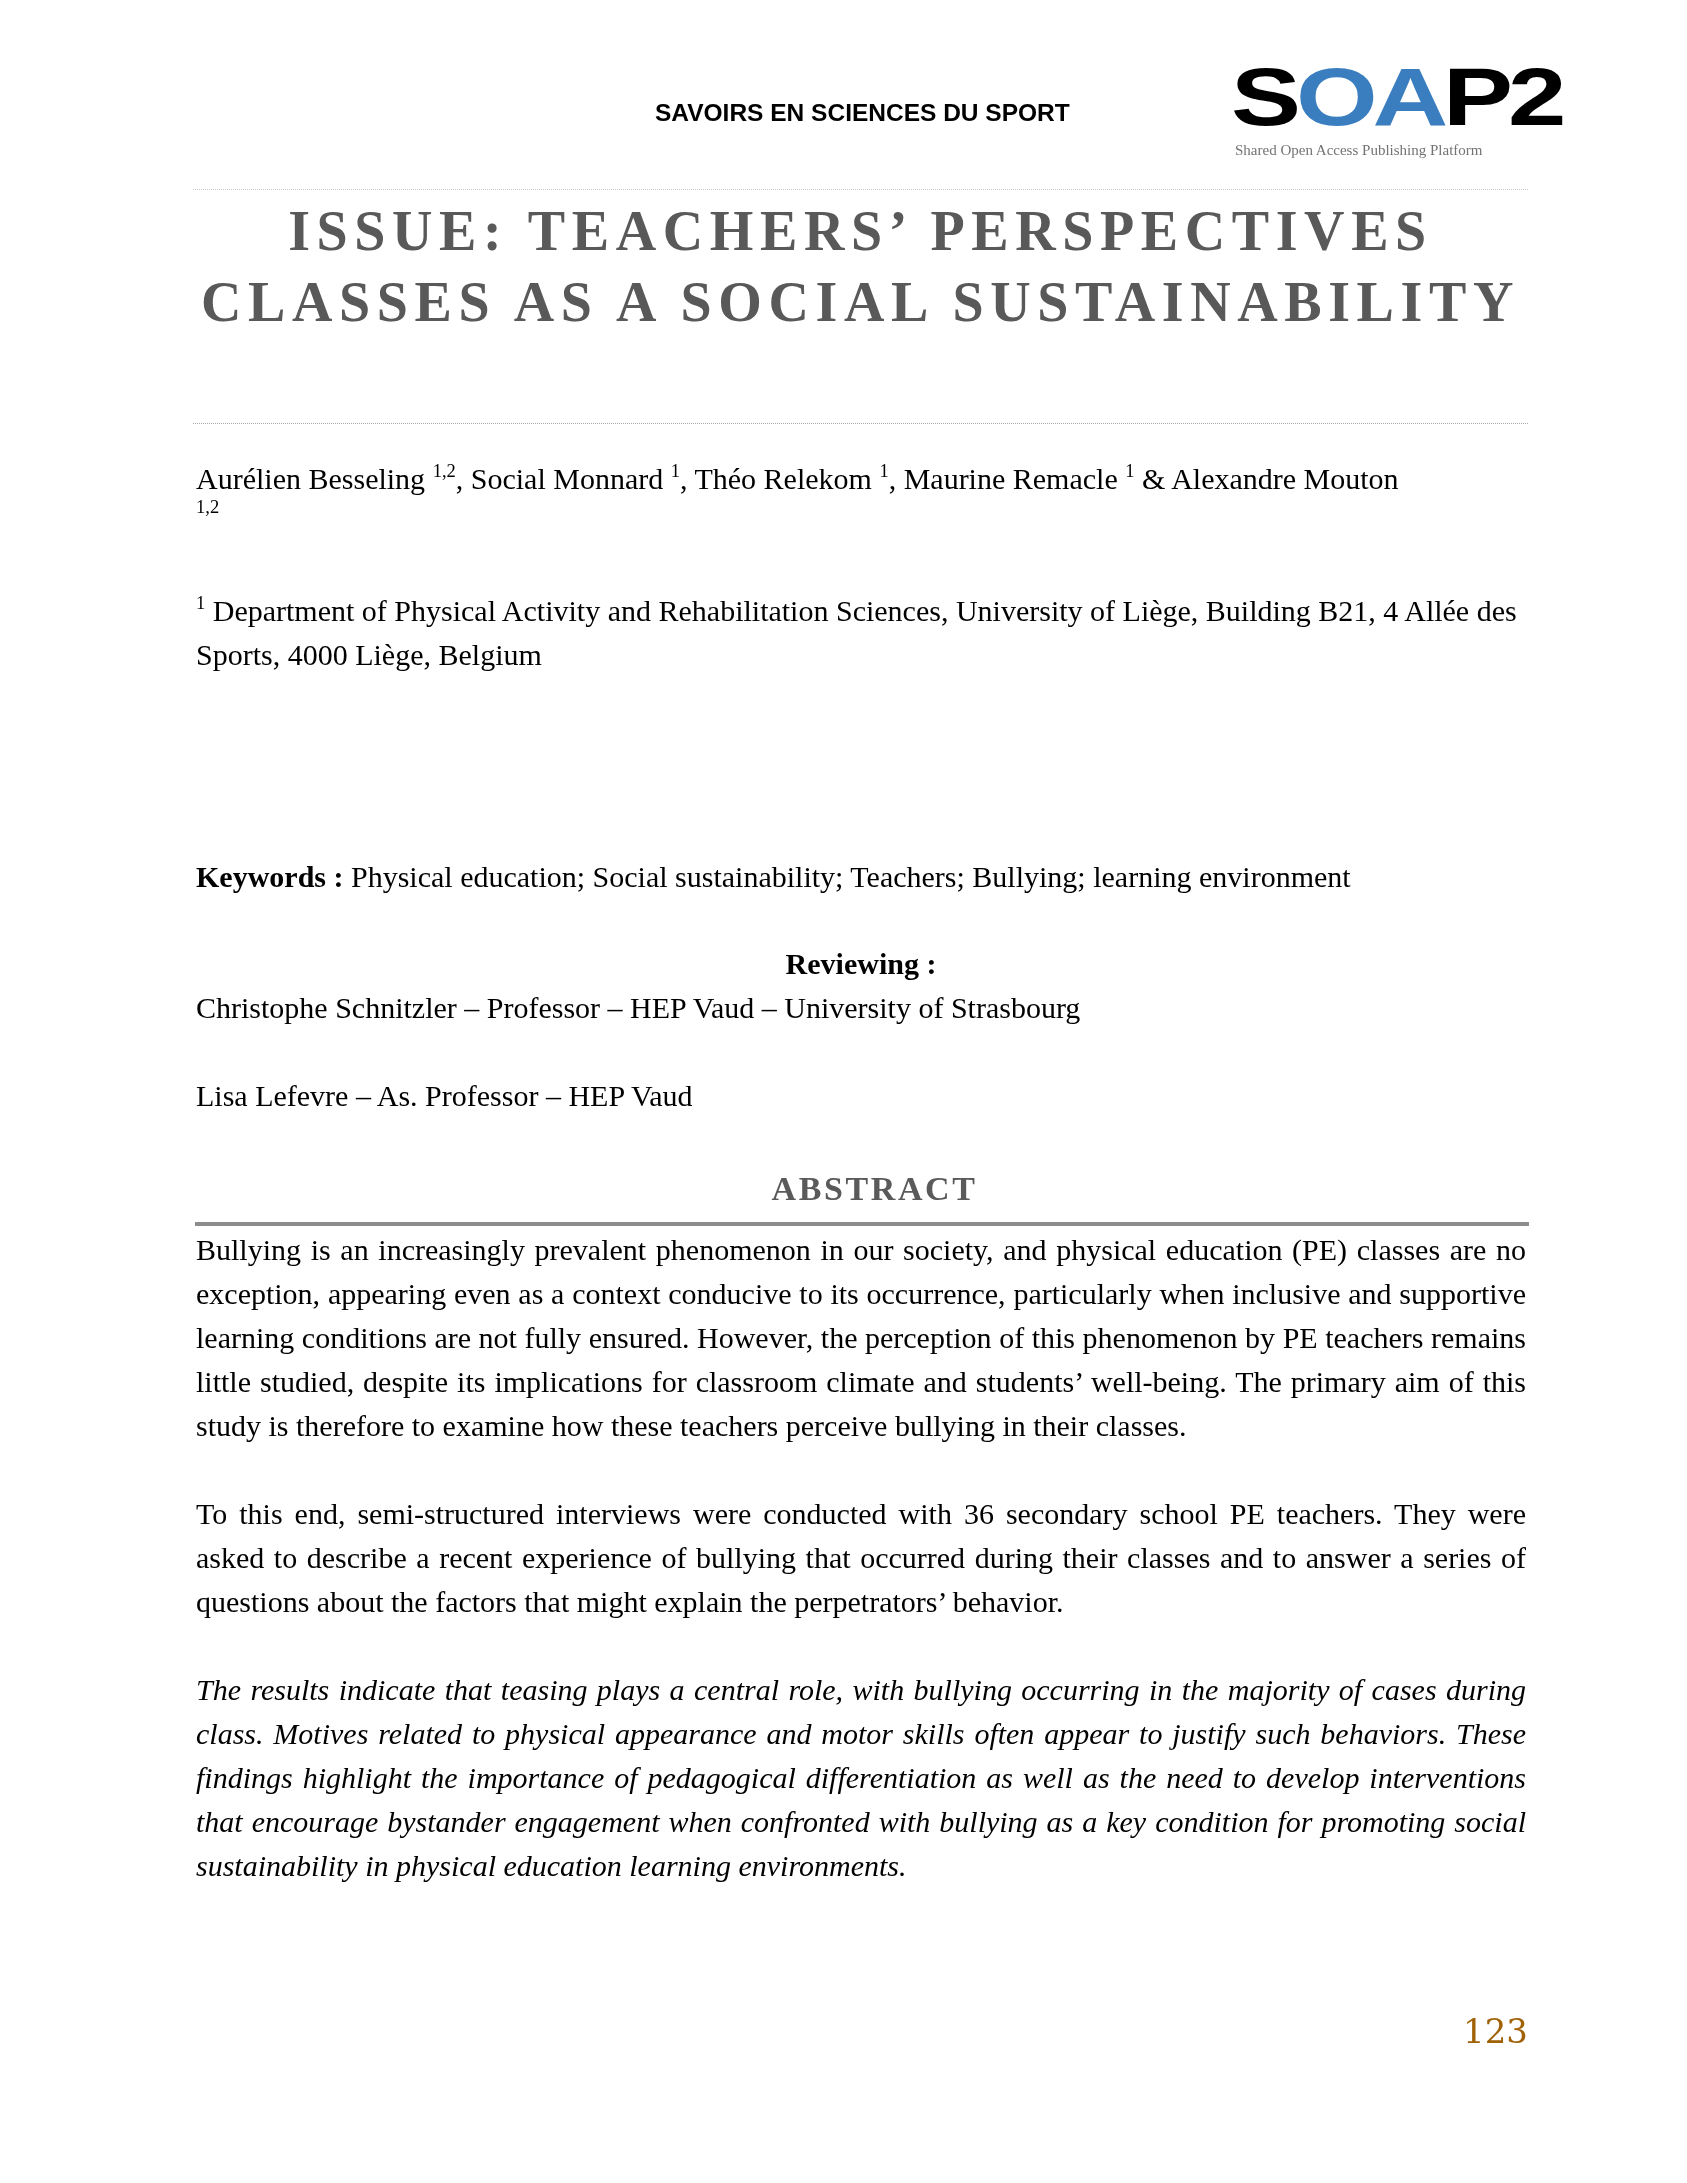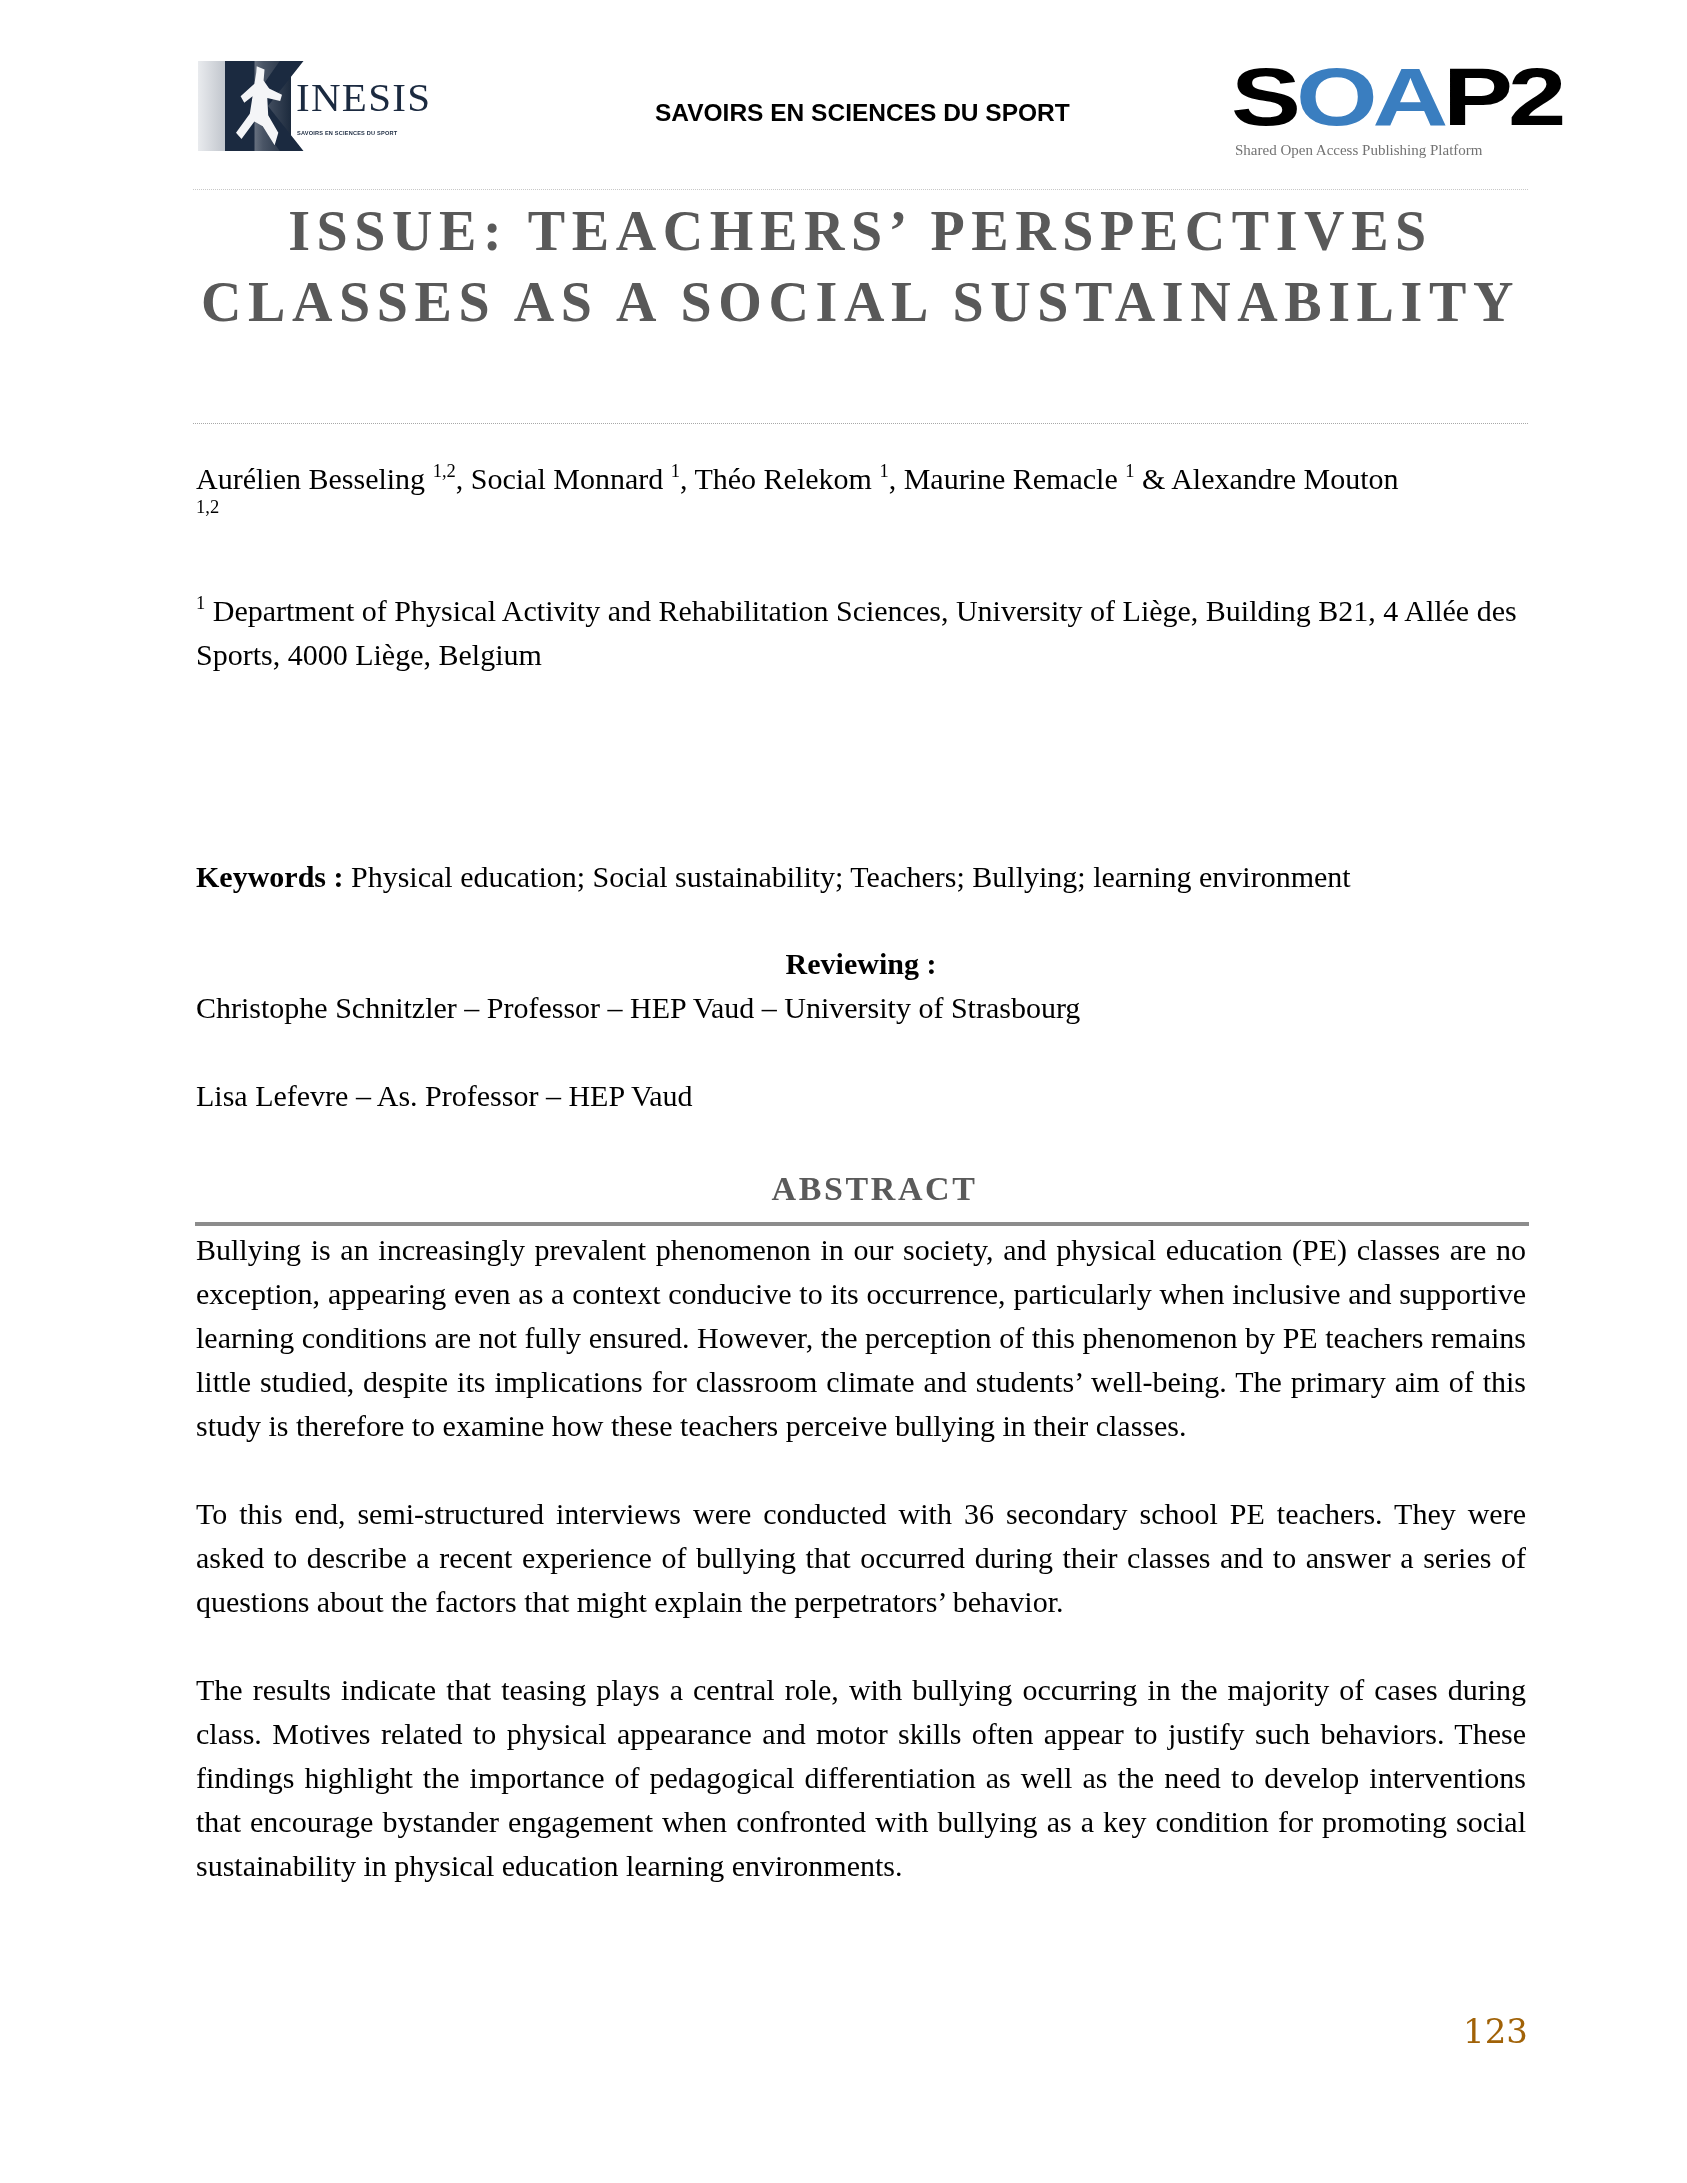--- a/index.html
+++ b/index.html
@@ -182,44 +182,37 @@
       background: #8c8c8c;
     }
 
     .abstract {
       top: 1228px;
       text-align: justify;
     }
     .abstract p {
       margin: 0 0 44px 0;
     }
-    .abstract p:last-child { margin-bottom: 7px; }
+    .abstract p:last-child { margin-bottom: 7px; font-style: italic; }
 
     .page-number {
       position: absolute;
       left: 1449px; top: 2011px;
       width: 79px;
       text-align: right;
       font-family: "DejaVu Serif", "Liberation Serif", serif;
       font-size: 34px;
       color: #a16207;
     }
   </style>
 </head>
 <body>
 
 <div class="header">
 
-  <div class="kinesis-logo">
-    <div class="kinesis-mark"></div>
-    <div class="kinesis-k"></div>
-    <div class="kinesis-runner"></div>
-    <span class="kinesis-word">INESIS</span>
-    <span class="kinesis-tagline">SAVOIRS EN SCIENCES DU SPORT</span>
-  </div>
 
   <div class="journal-title">SAVOIRS EN SCIENCES DU SPORT</div>
 
   <div class="soap2-logo">
     <div class="soap2-letters">
       <span class="soap2-s">S</span>
       <span class="soap2-oa">OA</span>
       <span class="soap2-p2">P2</span>
     </div>
     <div class="soap2-sub">Shared Open Access Publishing Platform</div>

